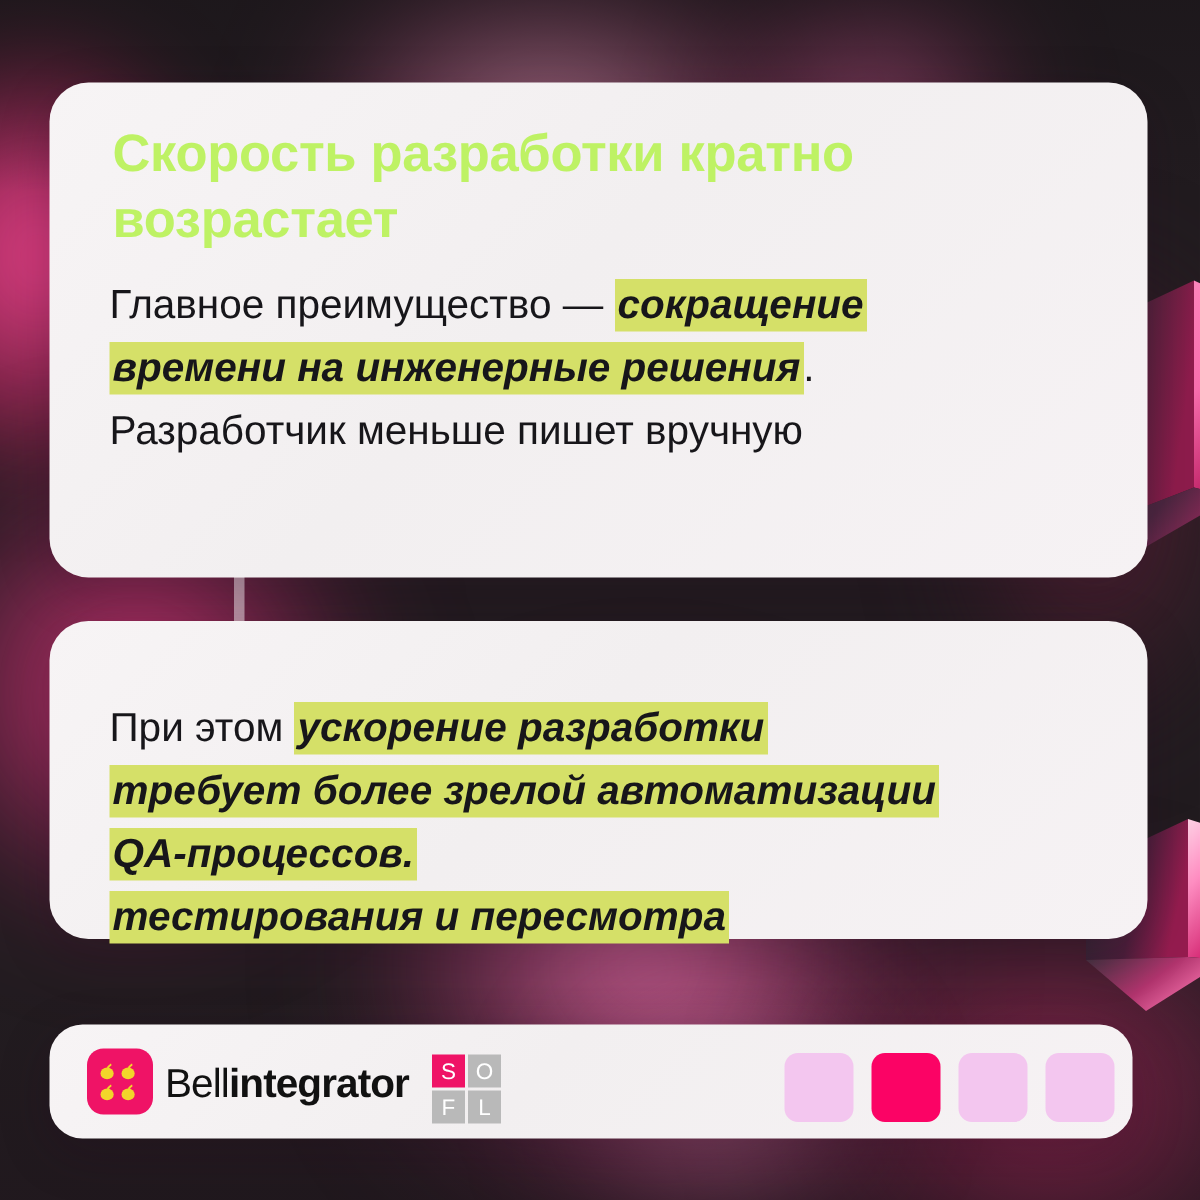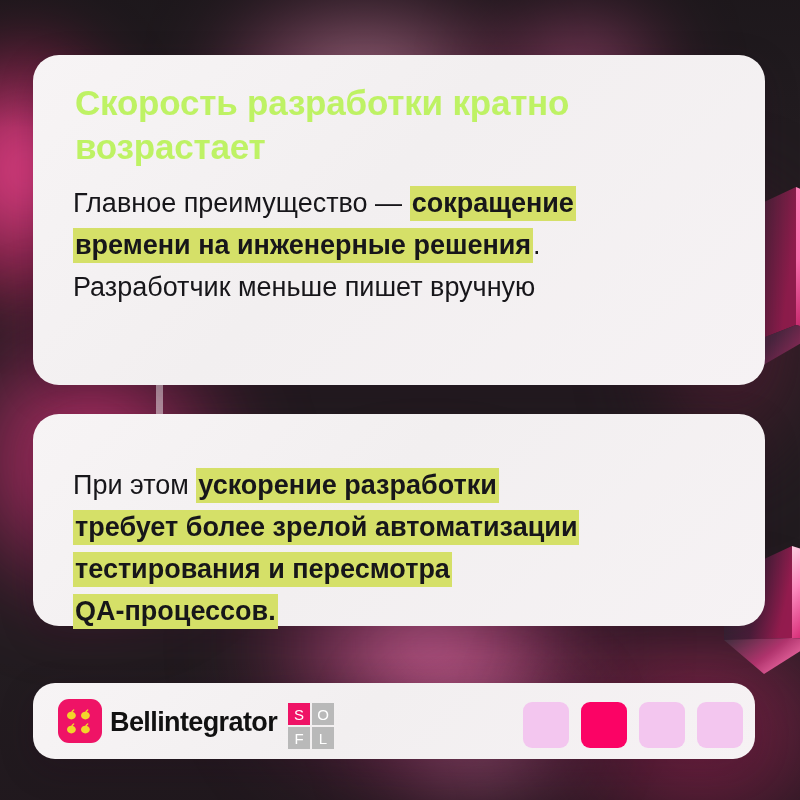--- a/index.html
+++ b/index.html
@@ -121,20 +121,21 @@
   .body-1 { top: 182px; }
   .body-2 { top: 464px; }
 
   .body-block .ln { display: block; white-space: nowrap; }
 
   .hl {
     background: #d5e068;
     font-weight: bold;
     padding: 2px 2px 3px 2px;
     box-decoration-break: clone;
+    font-style: italic;
     -webkit-box-decoration-break: clone;
   }
   .plain { font-weight: normal; text-align: center; }
 
   
   .bell-logo {
     position: absolute;
     left: 58px; top: 699px;
     width: 44px; height: 44px;
     border-radius: 11px;
@@ -143,21 +144,21 @@
   .bell-logo svg { display: block; }
 
   .bell-word {
     position: absolute;
     left: 110px; top: 707px;
     font-size: 27px;
     color: #111;
     letter-spacing: -0.6px;
     white-space: nowrap;
   }
-  .bell-word b { font-weight: bold; }
+  .bell-word b { font-weight: normal; }
   .bell-word span.light { font-weight: bold; }
 
   .sofl {
     position: absolute;
     left: 288px; top: 703px;
     width: 46px; height: 46px;
     display: grid;
     grid-template-columns: 22px 22px;
     grid-template-rows: 22px 22px;
     gap: 2px;
@@ -256,22 +257,22 @@
       <span class="ln"><span class="plain">Главное преимущество — </span><span class="hl">сокращение</span></span>
       <span class="ln"><span class="hl">времени на инженерные решения</span><span class="plain">.</span></span>
       <span class="ln"><span class="plain">Разработчик меньше пишет вручную</span></span>
     </div>
 
   <div class="card card-2"></div>
 
   <div class="body-block body-2">
       <span class="ln"><span class="plain">При этом </span><span class="hl">ускорение разработки</span></span>
       <span class="ln"><span class="hl">требует более зрелой автоматизации</span></span>
+      <span class="ln"><span class="hl">QA-процессов.</span></span>
       <span class="ln"><span class="hl">тестирования и пересмотра</span></span>
-      <span class="ln"><span class="hl">QA-процессов.</span></span>
     </div>
 
   <div class="card card-footer"></div>
 
   <div class="bell-logo">
     <svg width="44" height="44" viewBox="0 0 44 44" aria-hidden="true">
       <g fill="#f2d52a">
         <g transform="translate(9,10)">
           <path d="M4.2 2.6 C5 1.2 6.4 0.4 7 0 L7.4 1.2 C6.6 1.8 5.8 2.6 5.4 3.4 Z"></path>
           <ellipse cx="4.4" cy="6.6" rx="4.4" ry="3.9"></ellipse>

